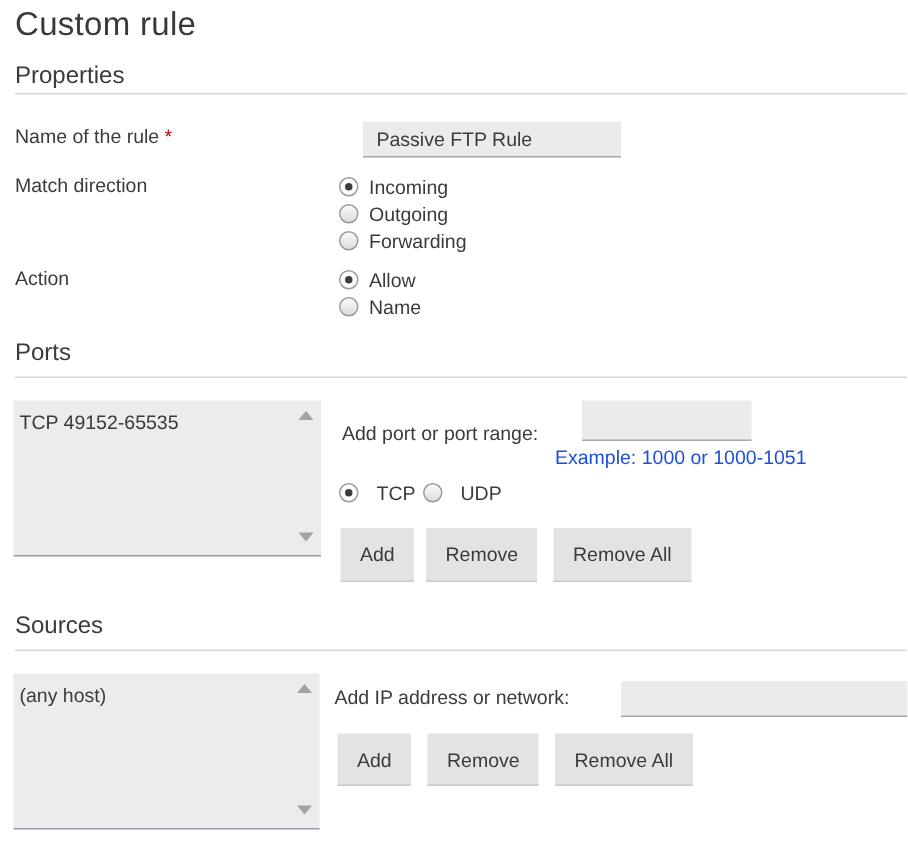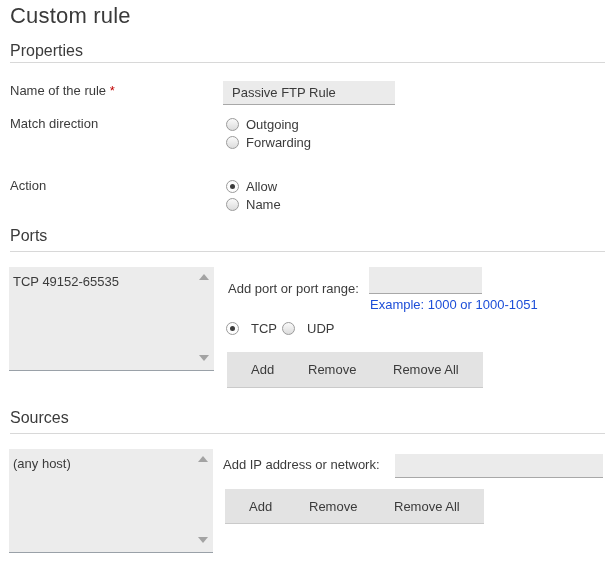--- a/index.html
+++ b/index.html
@@ -24,21 +24,21 @@
     border-top:1px solid #d8d8d8;
   }
   .lbl{color:#3b3b3b;}
   .asterisk{color:#c00000;}
   .tinput{
     box-sizing:border-box;
     background:#ebebeb;
     border:none;border-bottom:1px solid #a8a8a8;
     font-family:"Liberation Sans", sans-serif;
     font-size:13px;color:#3b3b3b;
-    padding:0 9px;outline:none;
+    padding:0 9px;outline:none;margin-left:19px;
   }
   .helper{color:#1d4ed8;font-size:13px;}
   .radio-row{display:flex;align-items:center;gap:7px;height:18px;}
   .radio-inline{display:inline-flex;align-items:center;gap:12px;margin-right:5px;vertical-align:middle;}
   input[type=radio]{
     -webkit-appearance:none;appearance:none;
     width:13px;height:13px;margin:0;flex:none;
     border:1px solid #9b9b9b;border-radius:50%;
     background:linear-gradient(#fafafa,#dcdcdc);
     position:relative;cursor:pointer;
@@ -59,21 +59,21 @@
   .scroll-up,.scroll-down{
     position:absolute;right:5px;width:0;height:0;
     border-left:5px solid transparent;border-right:5px solid transparent;
     cursor:pointer;
   }
   .scroll-up{top:7px;border-bottom:6px solid #a3a3a3;}
   .scroll-down{bottom:9px;border-top:6px solid #a3a3a3;}
   .btn{
     box-sizing:border-box;
     height:36px;line-height:36px;
-    padding:0 24px;
+    padding:0 13px;
     background:#e3e3e3;color:#3b3b3b;
     border:none;border-bottom:1px solid #cacaca;
     font-family:"Liberation Sans", sans-serif;font-size:13px;
     cursor:pointer;text-align:center;
   }
   .btn-sm{height:35px;line-height:35px;}
 </style>
 </head>
 <body>
 
@@ -85,20 +85,24 @@
   <div class="abs rule-line" style="top:62px;"></div>
 
   <div class="abs lbl" style="left:10px;top:83px;">
     <span>Name of the rule</span>
     <span class="asterisk">*</span>
   </div>
   <input class="abs tinput" style="left: 223px; top: 81px; width: 172px; height: 24px;" type="text" value="Passive FTP Rule">
 
   <div class="abs lbl" style="left:10px;top:116px;">Match direction</div>
   <div class="abs" style="left:226px;top:115px;">
+    <label class="radio-row">
+      <input type="radio" name="match-direction" checked="checked" style="">
+      <span>Incoming</span>
+    </label>
     <label class="radio-row">
       <input type="radio" name="match-direction" style="">
       <span>Outgoing</span>
     </label>
     <label class="radio-row">
       <input type="radio" name="match-direction" style="">
       <span>Forwarding</span>
     </label>
   </div>
 

